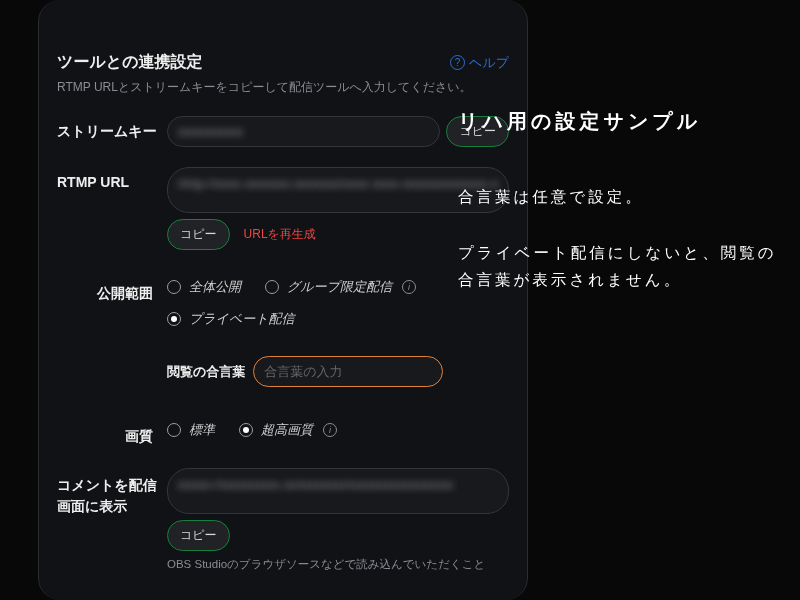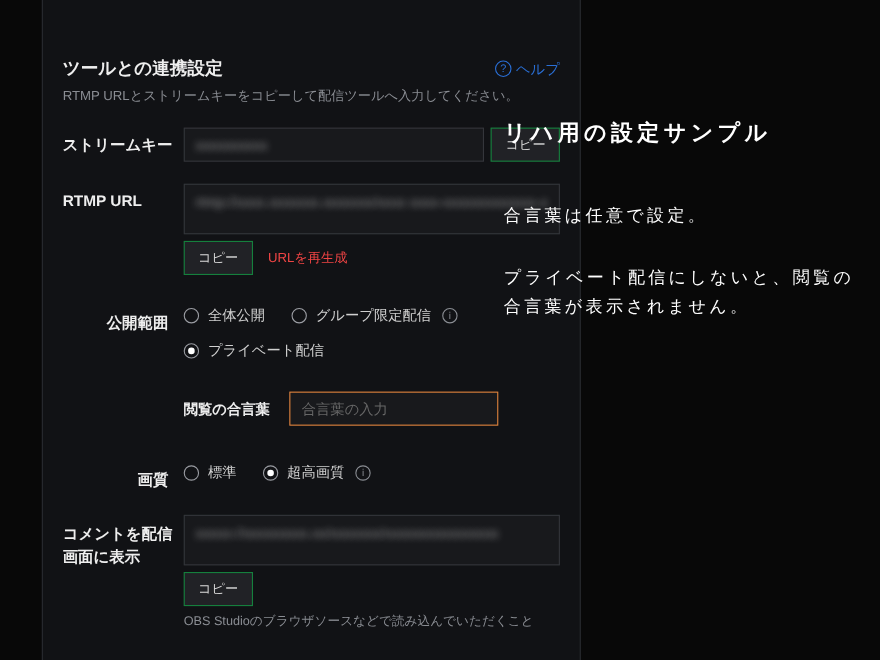--- a/index.html
+++ b/index.html
@@ -1,15 +1,15 @@
 <!DOCTYPE html>
 <html><head>
 <meta charset="utf-8">
 <style>
-  * { box-sizing: border-box; margin: 0; padding: 0; }
+  * { box-sizing: border-box; margin: 0; padding: 0; border-radius: 22px; }
   body {
     background: #080808;
     font-family: "Hiragino Sans", "Yu Gothic", "Meiryo", sans-serif;
     color: #d0d0d0;
     width: 800px;
     height: 600px;
     overflow: hidden;
     position: relative;
     font-size: 13px;
   }
@@ -112,20 +112,21 @@
     gap: 24px;
     align-items: center;
     margin-bottom: 14px;
   }
   .radio-line:last-child { margin-bottom: 0; }
   .radio {
     display: inline-flex;
     align-items: center;
     gap: 8px;
     cursor: pointer;
+    font-style: italic;
   }
   .radio .dot {
     width: 14px; height: 14px;
     border: 1.5px solid #9b9da3;
     border-radius: 50%;
     display: inline-flex;
     align-items: center;
     justify-content: center;
   }
   .radio.checked .dot::after {
@@ -142,21 +143,20 @@
     align-items: center;
     justify-content: center;
     font-size: 9px;
     color: #8a8d93;
     margin-left: 2px;
   }
   .sub-row {
     display: flex;
     align-items: center;
     margin-top: 28px;
-    gap: 10px;
   }
   .sub-label {
     font-weight: 600;
     color: #eee;
     margin-right: 8px;
     font-size: 13px;
   }
   .password-input {
     background: #18191c;
     border: 1px solid #e0833d;

